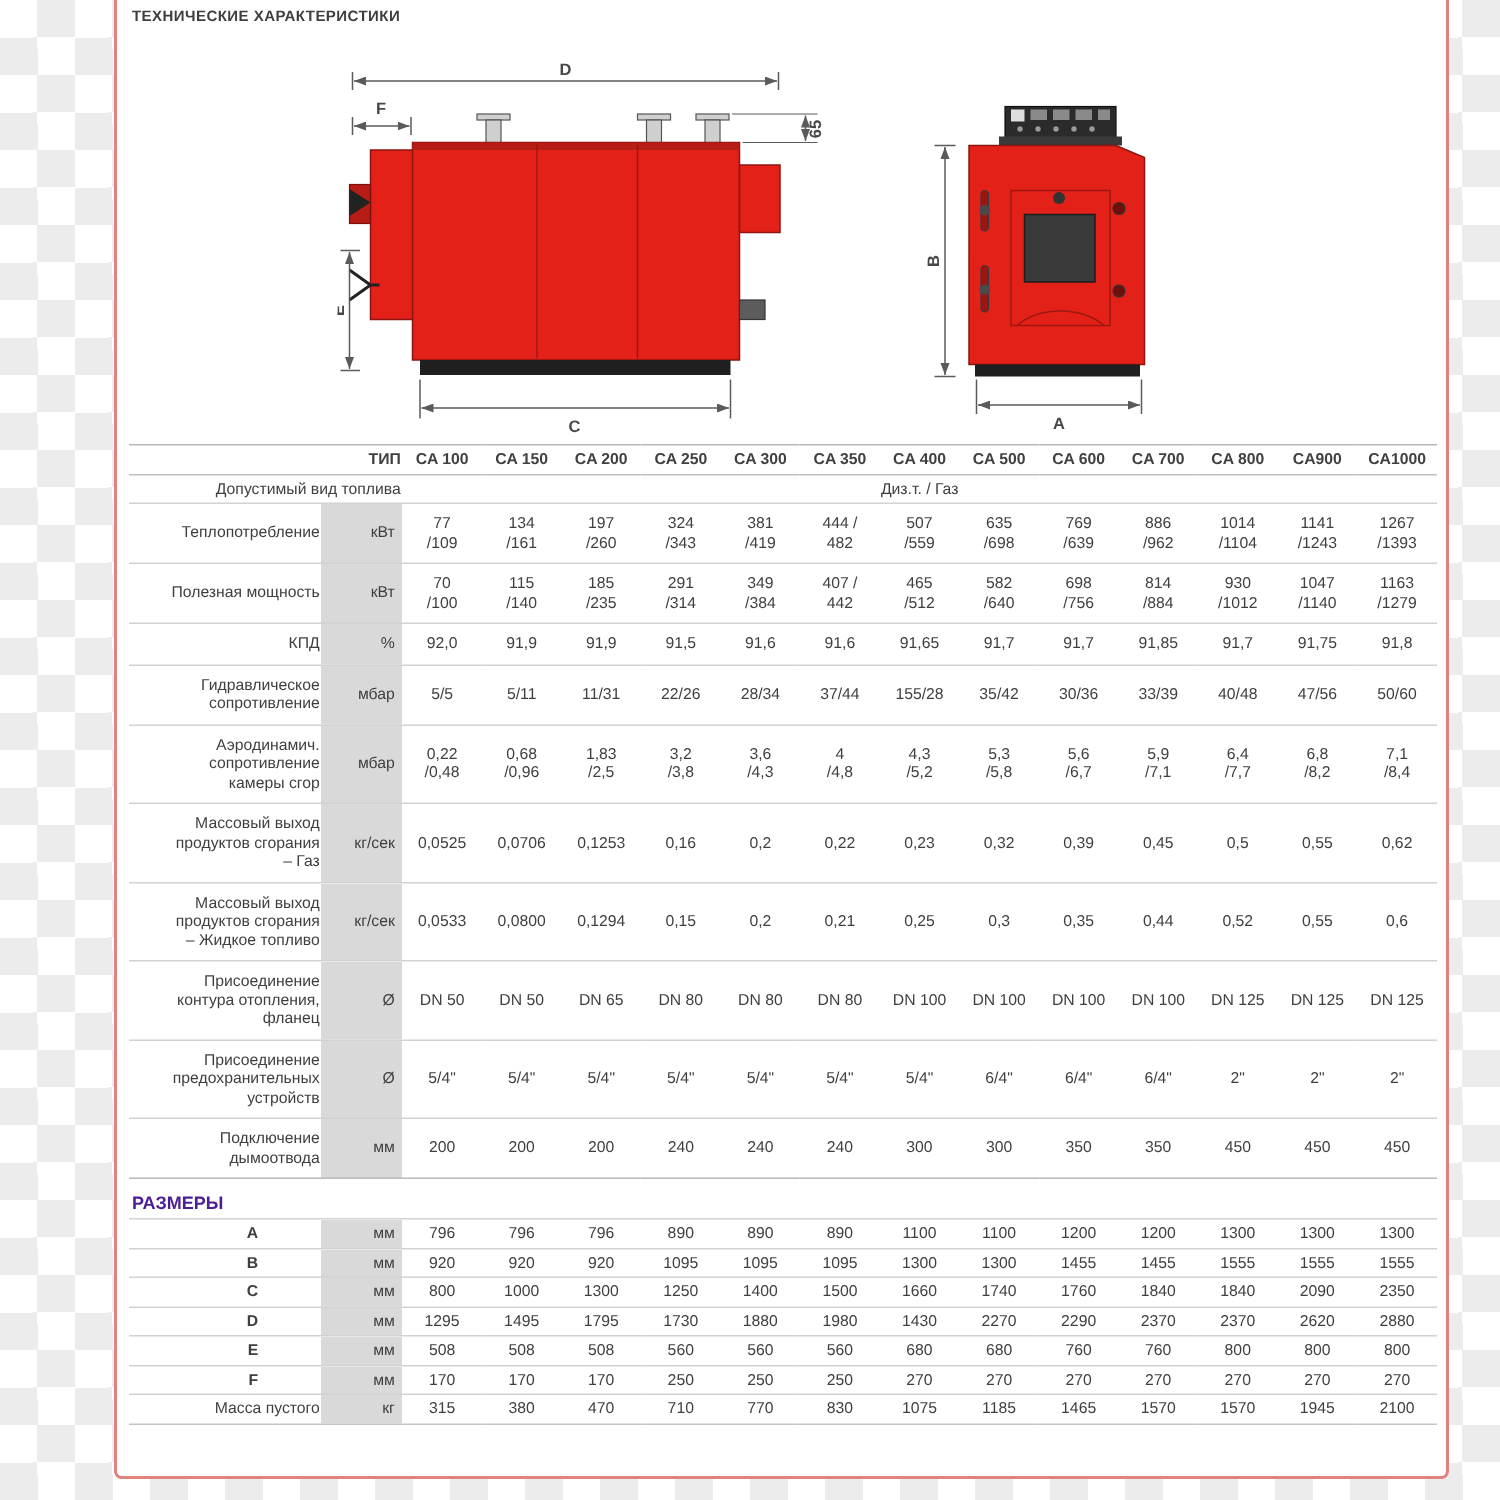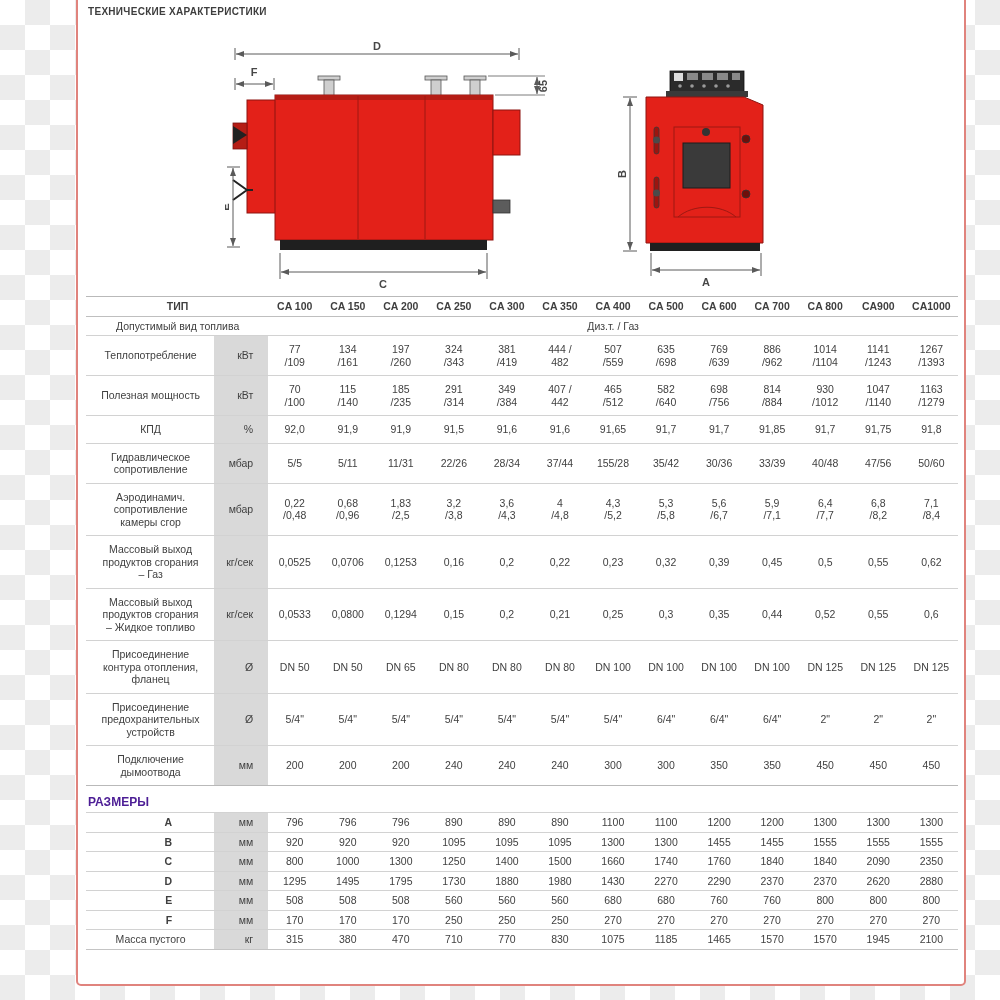--- a/index.html
+++ b/index.html
@@ -21,22 +21,22 @@
   .diagram-front { left:540px; top:55px; }
   svg text { font-family:"Liberation Sans", sans-serif; font-size:11px; font-weight:bold; fill:#474747; }
 
   .tables { position:absolute; left:8px; top:296px; width:872px; }
   table { border-collapse:collapse; table-layout:fixed; width:872px; color:#3f3f3f; }
   td { font-size:10.5px; line-height:12.5px; vertical-align:middle; white-space:pre-line; overflow:hidden; }
   .spec td { border-top:1px solid #d2d2d2; padding-top:7px; padding-bottom:7px; }
   .spec tr.hdr-row td, .spec tr.fuel-row td { padding-top:3px; padding-bottom:3px; }
   .spec { border-bottom:1px solid #b9b9b9; }
   .spec tr.hdr-row td { border-top:1px solid #b9b9b9; border-bottom:1px solid #bfbfbf; }
-  .lbl { text-align:center; padding-left:2px; }
-  .unit { background:#d9d9d9; text-align:right; padding-right:15px; }
+  .lbl { text-align:right; padding-left:2px; }
+  .unit { background:#d9d9d9; text-align:right; padding-right:5px; }
   .val { text-align:center; }
   .bold { font-weight:bold; }
   .section-title { margin:9px 0 3px 2px; font-size:12px; font-weight:bold; color:#4c1d95; }
   .dims td { border-top:1px solid #d2d2d2; padding-top:3px; padding-bottom:3px; }
   .dims { border-bottom:1px solid #c4c4c4; }
   .dims .lbl.dim { text-align:right; padding-right:42px; font-weight:bold; }
 </style>
 </head>
 <body>
 

